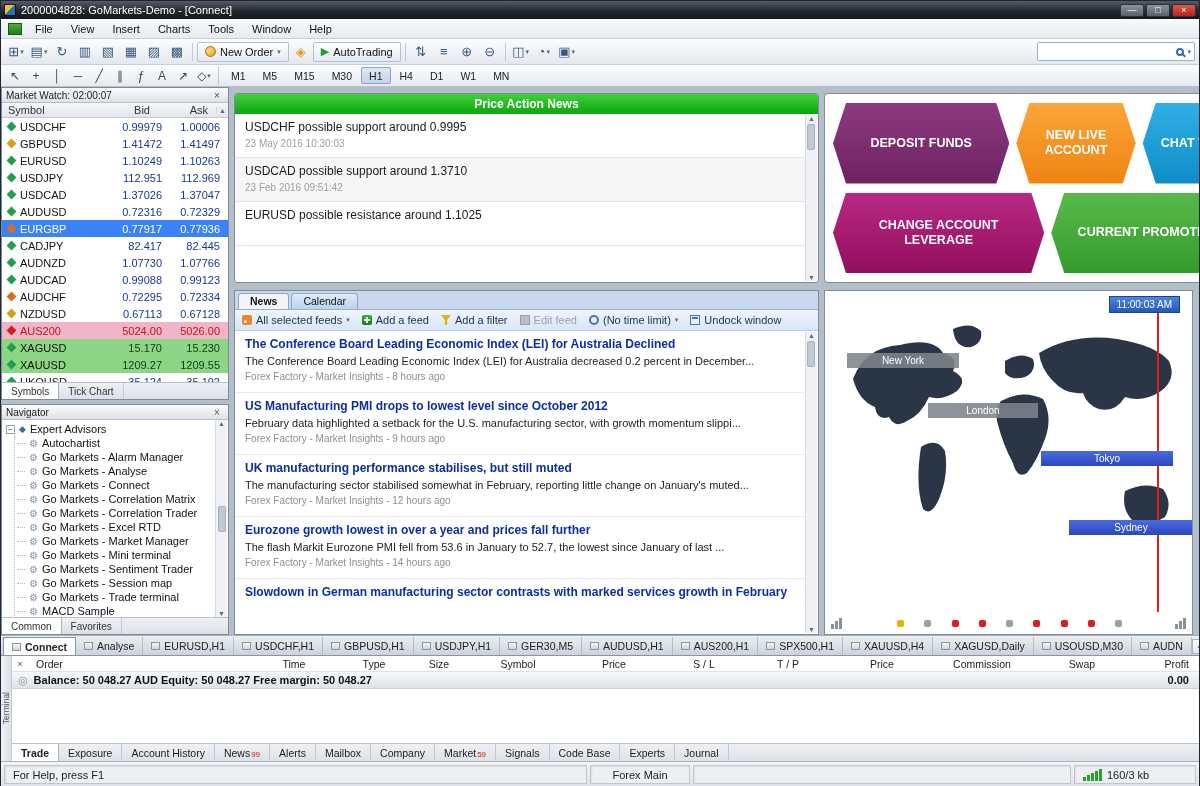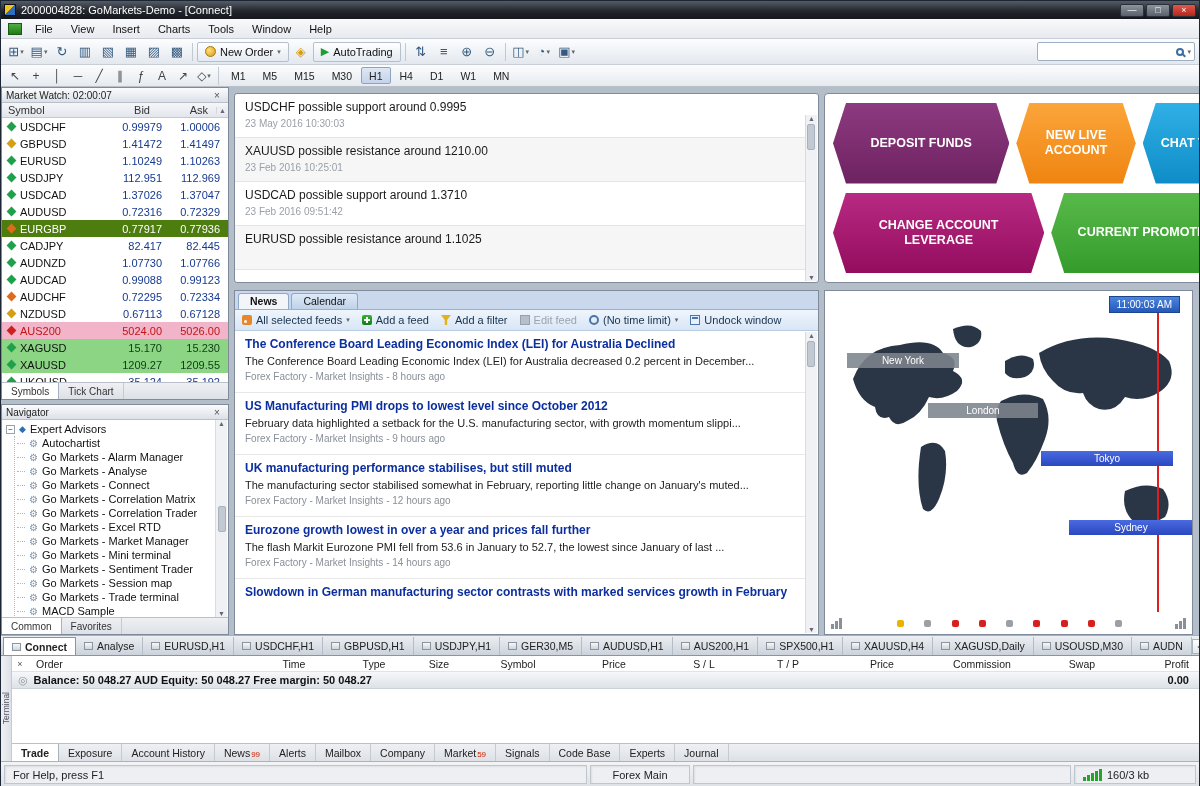--- a/index.html
+++ b/index.html
@@ -49,21 +49,21 @@
   .mw-header { height:15px; display:flex; align-items:center; background:linear-gradient(#f5f6f8,#e2e6ec); border-bottom:1px solid #c5cad2; color:#333; }
   .mw-rows { flex:1; overflow:hidden; }
   .mw-row { display:flex; align-items:center; height:17px; }
   .mw-sym { flex:1; display:flex; align-items:center; padding-left:3px; overflow:hidden; white-space:nowrap; }
   .mw-bid { width:64px; text-align:right; padding-right:6px; color:#16398f; }
   .mw-ask { width:60px; text-align:right; padding-right:8px; color:#16398f; }
   .mw-header .mw-sym { padding-left:6px; }
   .mw-header .mw-bid, .mw-header .mw-ask { color:#333; }
   .dia { width:7px; height:7px; transform:rotate(45deg); margin:0 5px 0 3px; flex:0 0 7px; background:#1fa04a; }
   .ic-green { background:#1fa04a; } .ic-yellow { background:#d1a014; } .ic-orange { background:#e06a1a; } .ic-red { background:#cf2020; }
-  .mw-row.selected { background:#4d7c0f; }
+  .mw-row.selected { background:#3b82f6; }
   .mw-row.selected .mw-sym, .mw-row.selected .mw-bid, .mw-row.selected .mw-ask { color:#fff; }
   .mw-row.pink { background:#f2b4c9; }
   .mw-row.pink .mw-sym, .mw-row.pink .mw-bid, .mw-row.pink .mw-ask { color:#c11616; }
   .mw-row.greenrow { background:#8bd584; }
   .mw-row.greenrow .mw-bid, .mw-row.greenrow .mw-ask { color:#0d3d12; }
   .panel-tabs { height:17px; background:linear-gradient(#eef0f3,#dde1e7); border-top:1px solid #b9c0ca; display:flex; align-items:stretch; font-size:10px; }
   .ptab { padding:2px 9px; border-right:1px solid #c5cad2; color:#333; display:flex; align-items:center; }
   .ptab.active { background:#fff; border-right:1px solid #a9b1bc; }
   .mini-up { margin-left:auto; width:12px; text-align:center; font-size:7px; color:#667; background:#eceef1; border-left:1px solid #d4d8de; }
 
@@ -558,28 +558,25 @@
           <span>▼</span>
         </div>
       </div>
       <div class="panel-tabs">
         <span class="ptab active">Common</span>
           <span class="ptab">Favorites</span>
       </div>
     </div>
 
     <div class="panel" id="price-action">
+      <div class="pa-head">Price Action News</div>
       <div class="pa-list">
         <div class="pa-item">
             <div class="pa-headline">USDCHF possible support around 0.9995</div>
             <div class="pa-time">23 May 2016 10:30:03</div>
-          </div>
-          <div class="pa-item">
-            <div class="pa-headline">XAUUSD possible resistance around 1210.00</div>
-            <div class="pa-time">23 Feb 2016 10:25:01</div>
           </div>
           <div class="pa-item">
             <div class="pa-headline">USDCAD possible support around 1.3710</div>
             <div class="pa-time">23 Feb 2016 09:51:42</div>
           </div>
           <div class="pa-item">
             <div class="pa-headline">EURUSD possible resistance around 1.1025</div>
             <div class="pa-time"></div>
           </div>
       </div>

